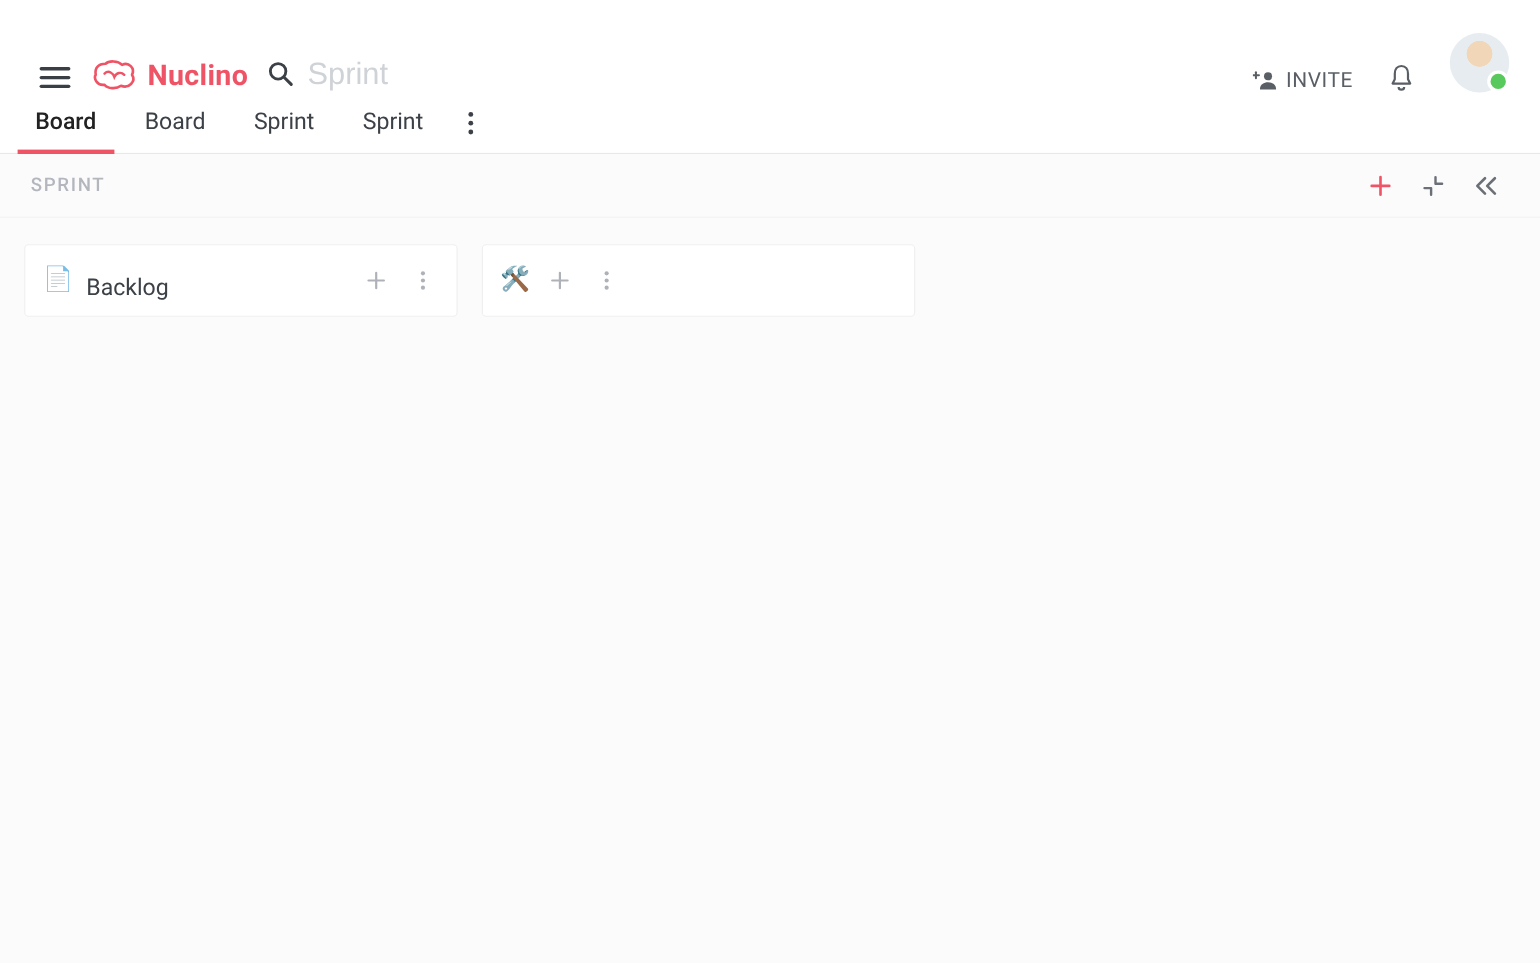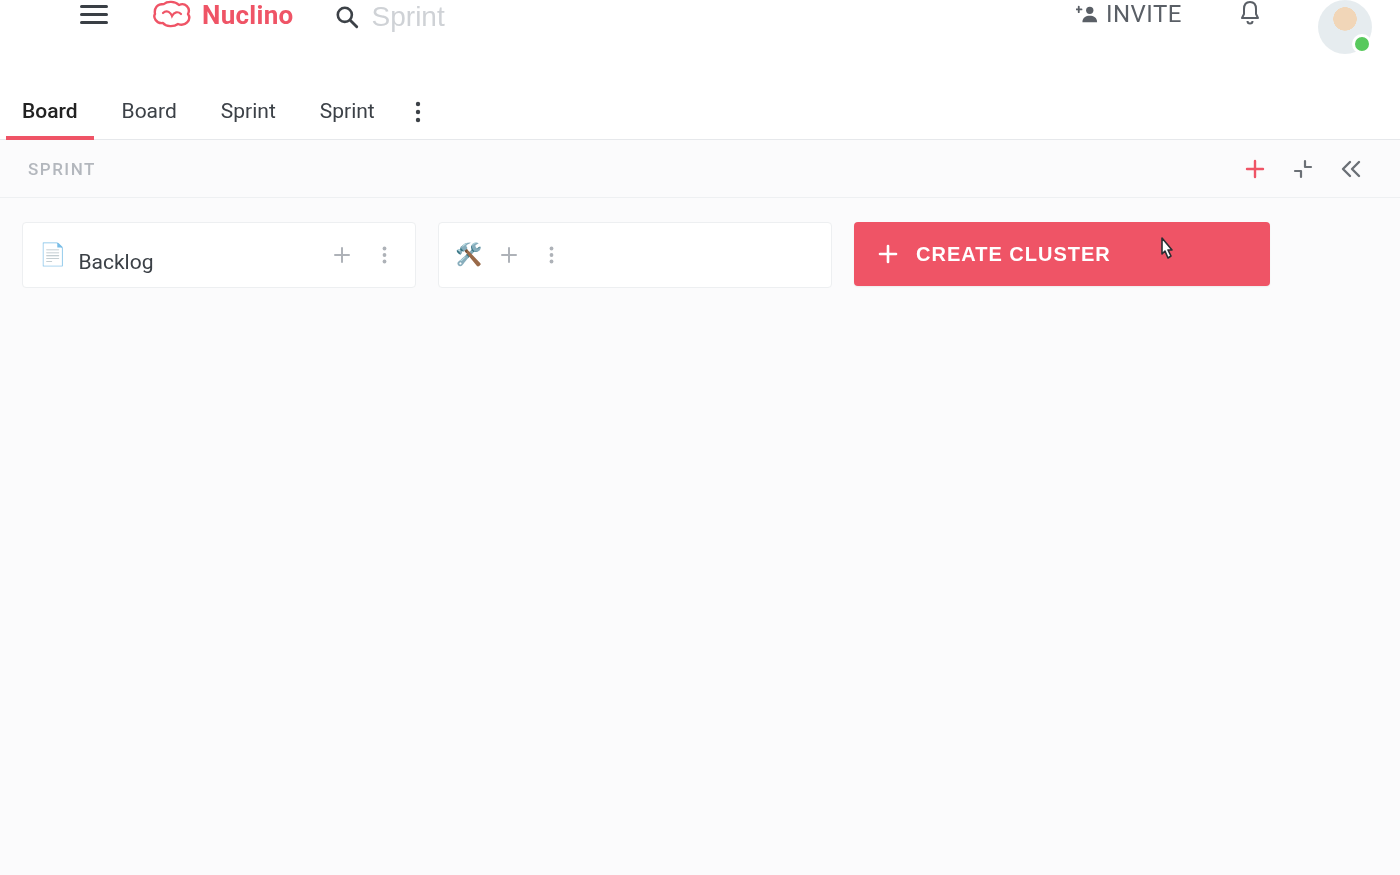--- a/index.html
+++ b/index.html
@@ -17,25 +17,23 @@
     color: var(--text-dark);
     background: #fff;
     width: 1400px;
     height: 875px;
     overflow: hidden;
   }
 
   
   .header {
     display: flex;
-    align-items: flex-start;
+    align-items: flex-end;
     height: 84px;
     padding: 0 28px 0 36px;
-    gap: 24px;
-    margin-left: 44px;
   }
   .hamburger {
     width: 28px; height: 28px;
     display:flex; flex-direction:column; justify-content:center; gap:5px;
     cursor:pointer;
   }
   .hamburger span { display:block; height:3px; background:#3a3f45; border-radius:2px; }
 
   .logo-wrap { display:flex; align-items:center; gap:10px; margin-left:20px; }
   .logo-text { color:var(--brand); font-weight:700; font-size:26px; letter-spacing:.3px; }
@@ -46,38 +44,38 @@
     font-size:28px; font-weight:400;
     color:var(--text-dark);
     width:260px;
     background:transparent;
   }
   .search-input::placeholder { color:#cfd2d6; }
 
   .header-spacer { flex:1; }
 
   .invite { display:flex; align-items:center; gap:8px; cursor:pointer; }
-  .invite-label { color:#5a5f66; font-size:24px; letter-spacing:.5px; }
+  .invite-label { color:#5a5f66; font-size:19px; letter-spacing:.5px; }
 
   .bell { margin-left:32px; cursor:pointer; }
 
   .avatar {
     width:54px; height:54px; border-radius:50%;
     background: radial-gradient(circle at 50% 35%, #f1d6b8 0 26%, #e6ecef 27% 100%);
     margin-left:32px; position:relative; cursor:pointer;
   }
   .avatar::after{
     content:""; position:absolute; right:0; bottom:0;
     width:14px; height:14px; background:#58c95d; border:3px solid #fff; border-radius:50%;
   }
 
   
   .tabs-row {
     display:flex; align-items:flex-end;
-    padding: 0 18px;
+    padding: 0 28px;
     height:56px;
     border-bottom:1px solid var(--divider);
     gap:36px;
   }
   .tab {
     color:#3c4147; font-size:21px; padding:0 4px 16px 4px; cursor:pointer;
     position:relative;
   }
   .tab.active { color:#222; font-weight:500; }
   .tab.active::after{
@@ -293,28 +291,14 @@
           <svg width="5" height="18" viewBox="0 0 5 18">
             <circle cx="2.5" cy="2.5" r="1.9" fill="#aeb2b8"></circle>
             <circle cx="2.5" cy="9" r="1.9" fill="#aeb2b8"></circle>
             <circle cx="2.5" cy="15.5" r="1.9" fill="#aeb2b8"></circle>
           </svg>
         </span>
       </div>
     </div>
   </div>
 
-  <button class="create-cluster">
-    <span>
-      <svg width="20" height="20" viewBox="0 0 20 20">
-        <line x1="10" y1="2" x2="10" y2="18" stroke="#ffffff" stroke-width="2.6" stroke-linecap="round"></line>
-        <line x1="2" y1="10" x2="18" y2="10" stroke="#ffffff" stroke-width="2.6" stroke-linecap="round"></line>
-      </svg>
-    </span>
-    <span>CREATE CLUSTER</span>
-    <span class="cursor-pointer-icon">
-      <svg width="22" height="28" viewBox="0 0 22 28">
-        <path d="M8 2 L8 18 L11 15 L14 22 L17 20 L14 14 L18 14 Z" fill="#ffffff" stroke="#2b2e33" stroke-width="1.6" stroke-linejoin="round"></path>
-      </svg>
-    </span>
-  </button>
 
 </div>
 
 </body></html>

